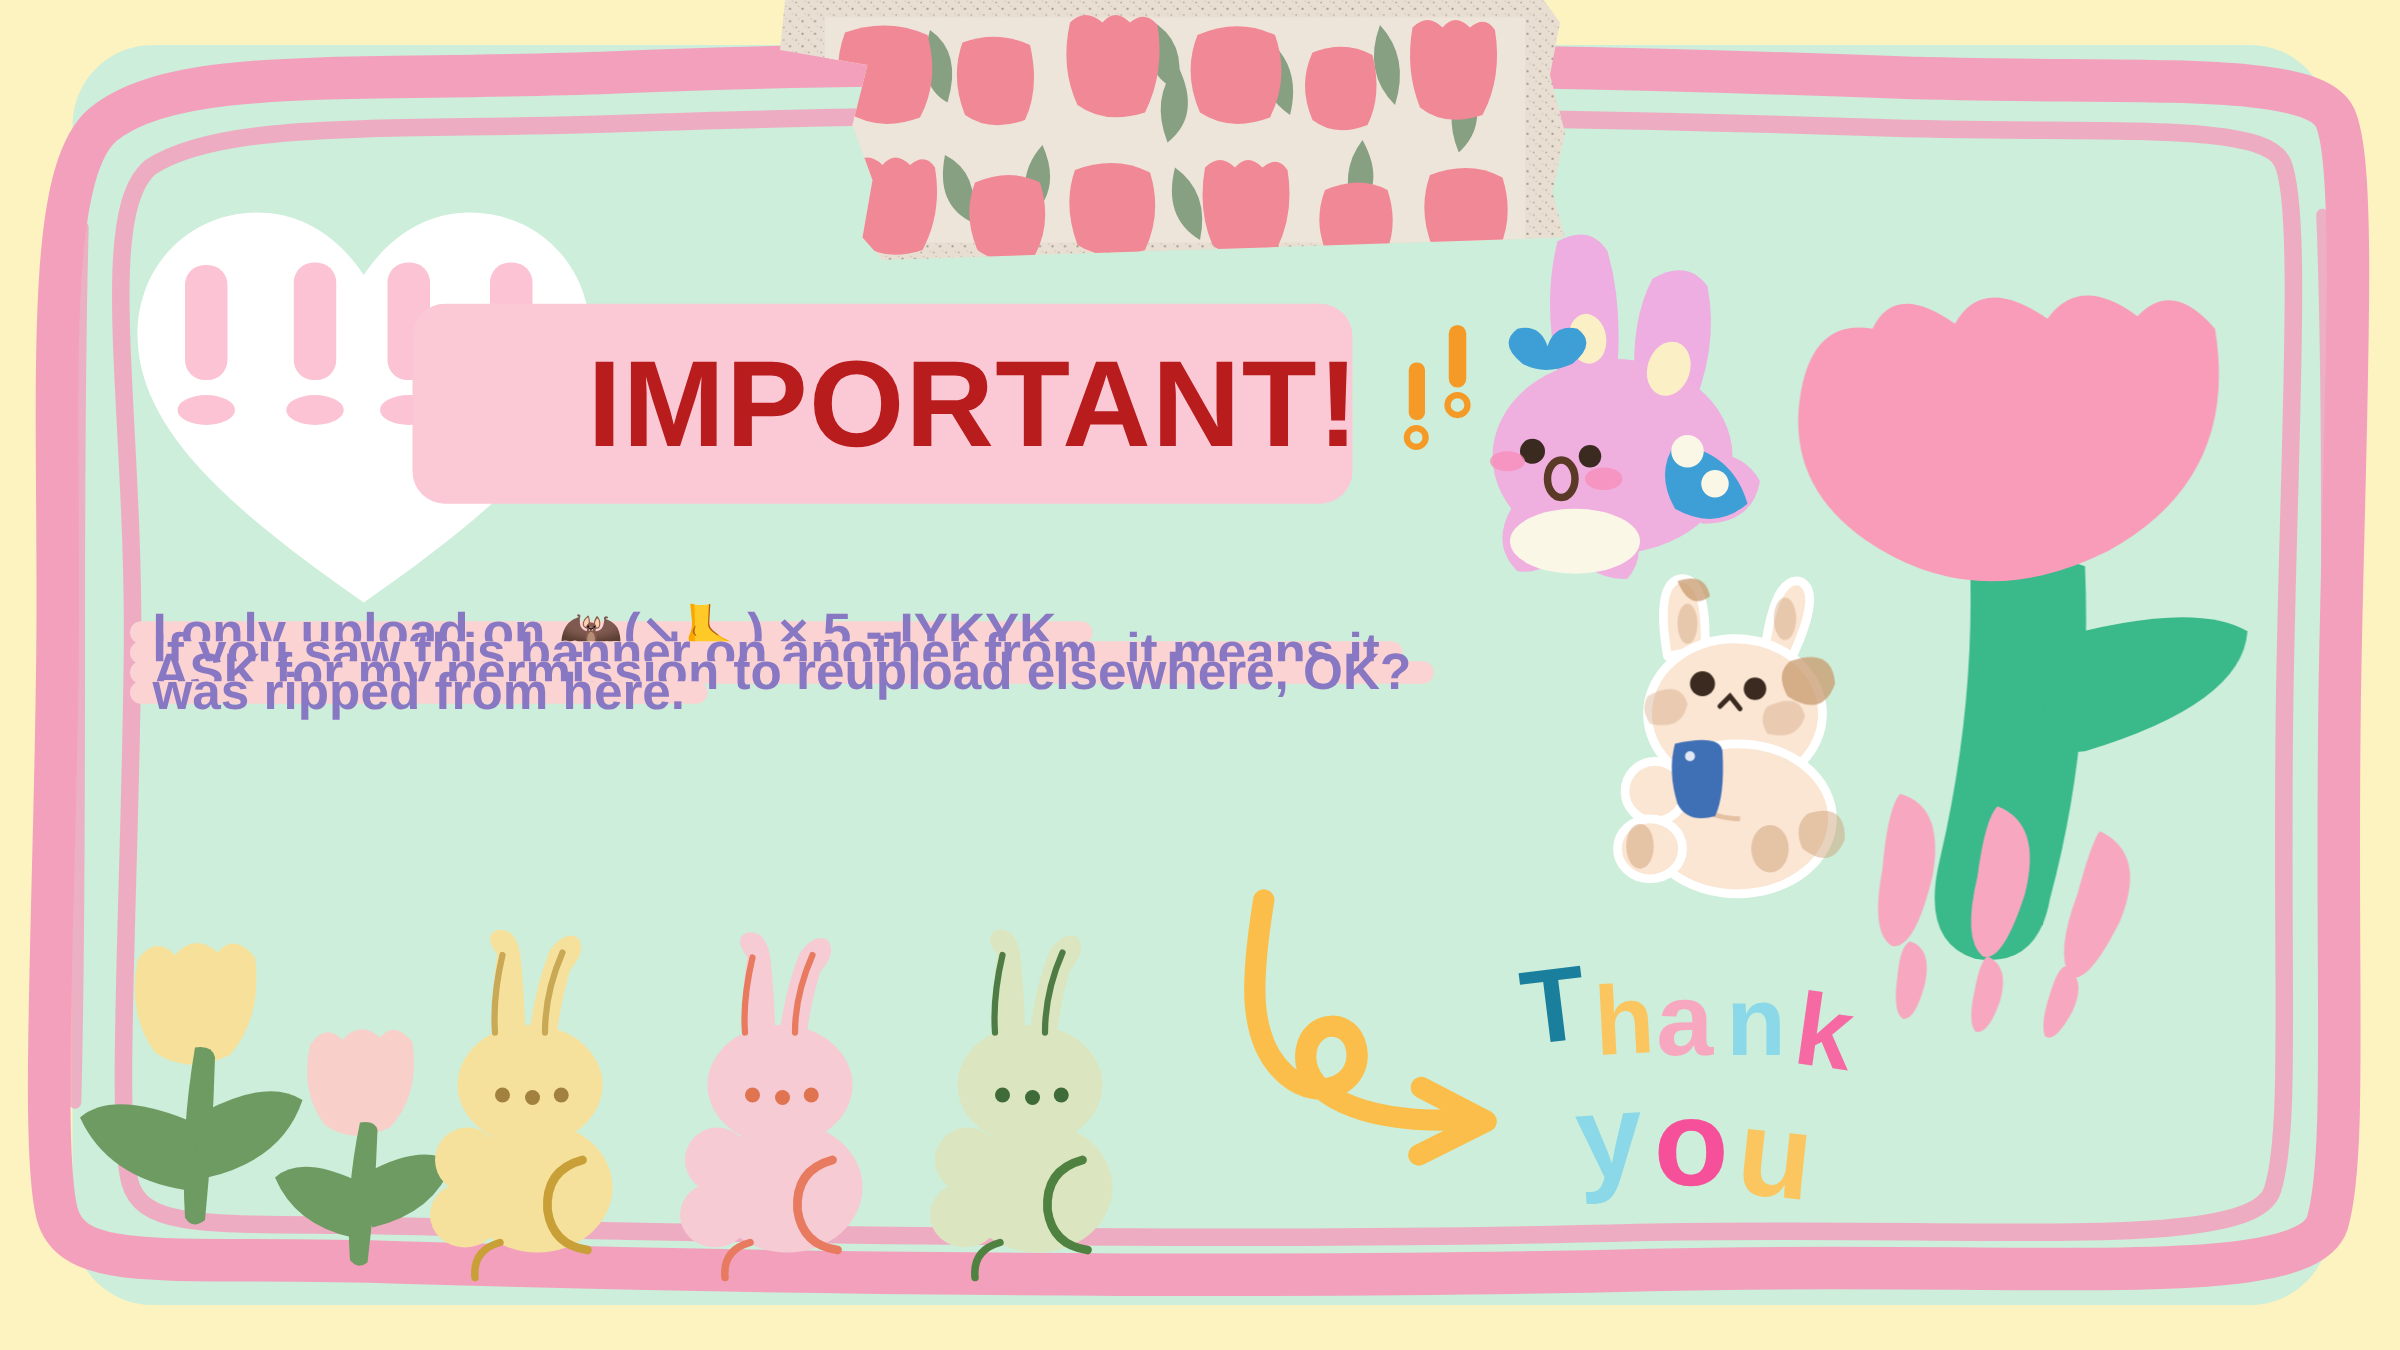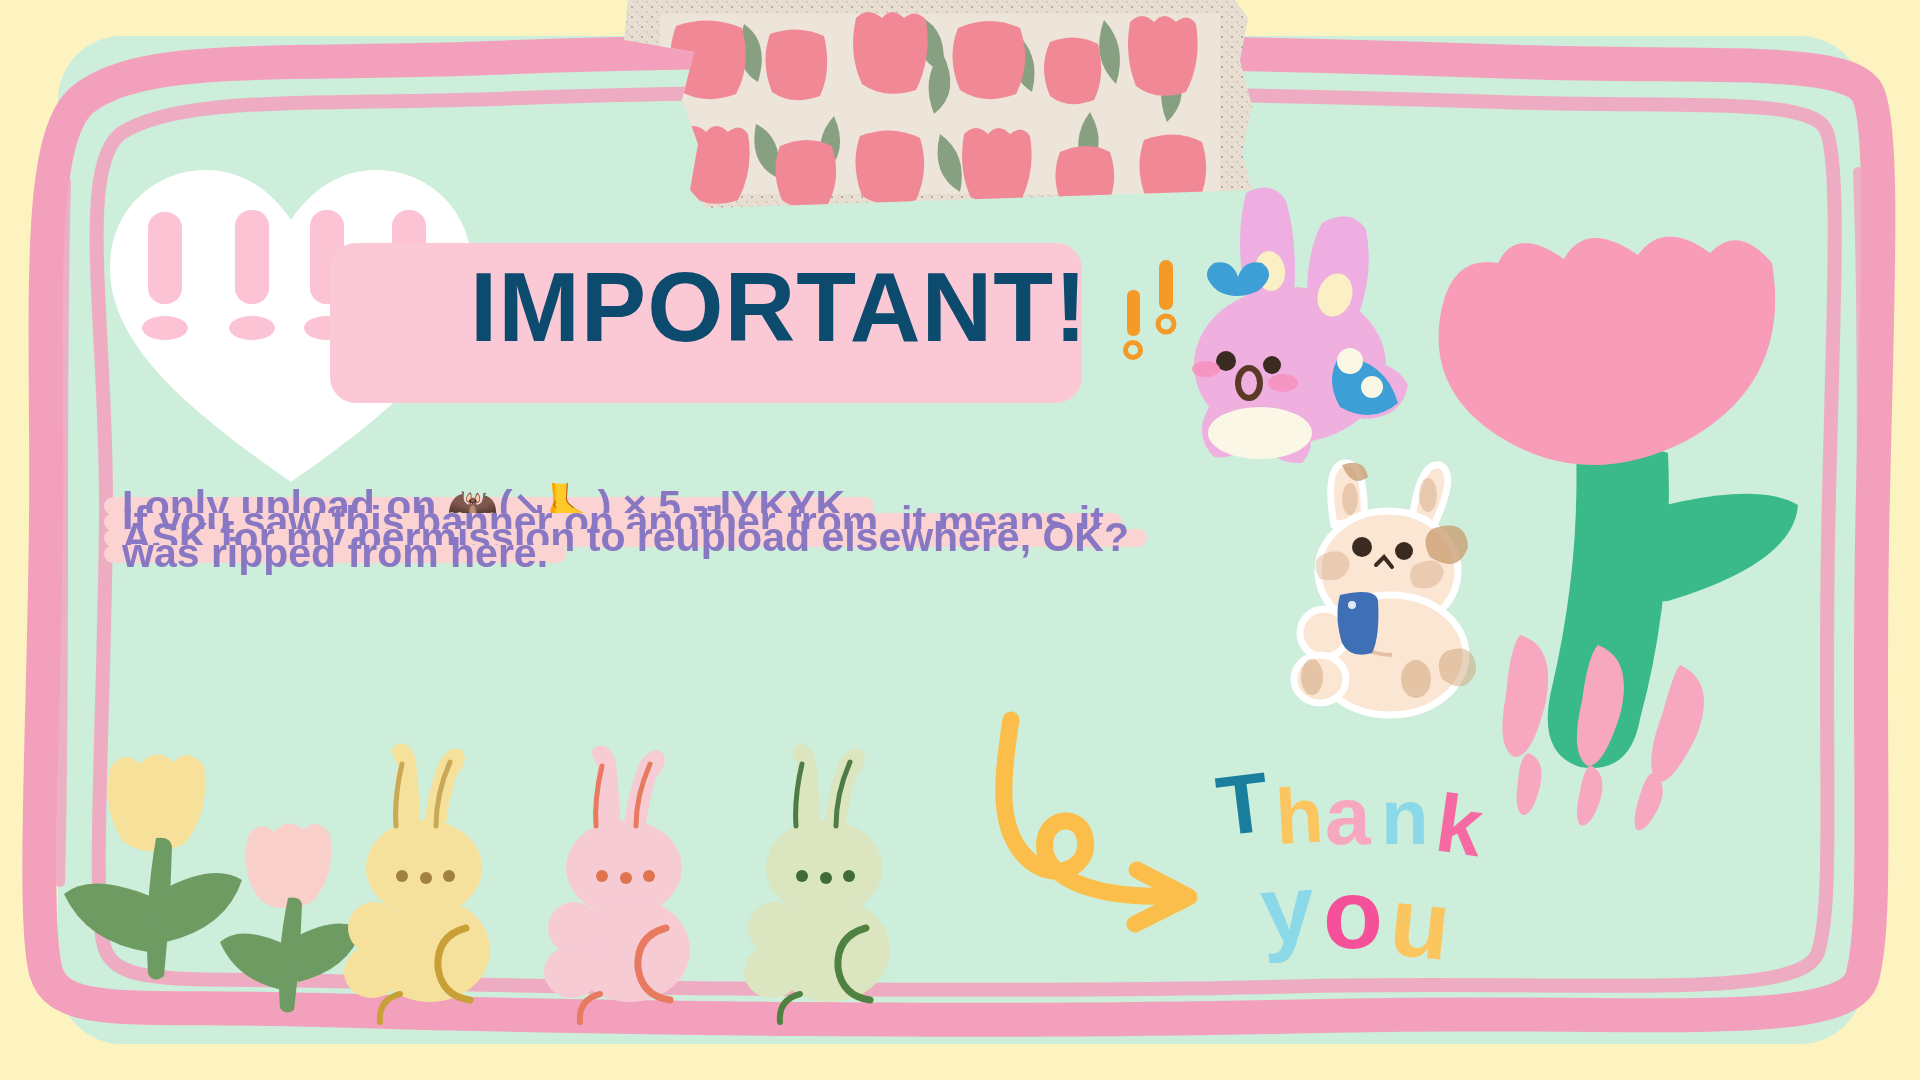--- a/index.html
+++ b/index.html
@@ -27,23 +27,23 @@
 
   
   .washi{position:absolute;left:620px;top:-6px;width:640px;height:222px;}
 
   
   .imp-banner{
     position:absolute;left:330px;top:243px;width:752px;height:160px;
     background:#fbc9d5;border-radius:26px;
   }
   .imp-text{
-    position:absolute;left:470px;top:258px;
+    position:absolute;left:470px;top:274px;
     font-size:98px;font-weight:bold;letter-spacing:1px;
-    color:#0c4a6e;line-height:1;
+    color:#b91c1c;line-height:1;
     font-family:"Liberation Sans", sans-serif;
   }
 
   
   .body-text{
     position:absolute;left:104px;top:497px;width:1120px;
     font-size:41px;font-weight:bold;line-height:60px;
     color:#8878c3;
   }
   .body-text .ln{

